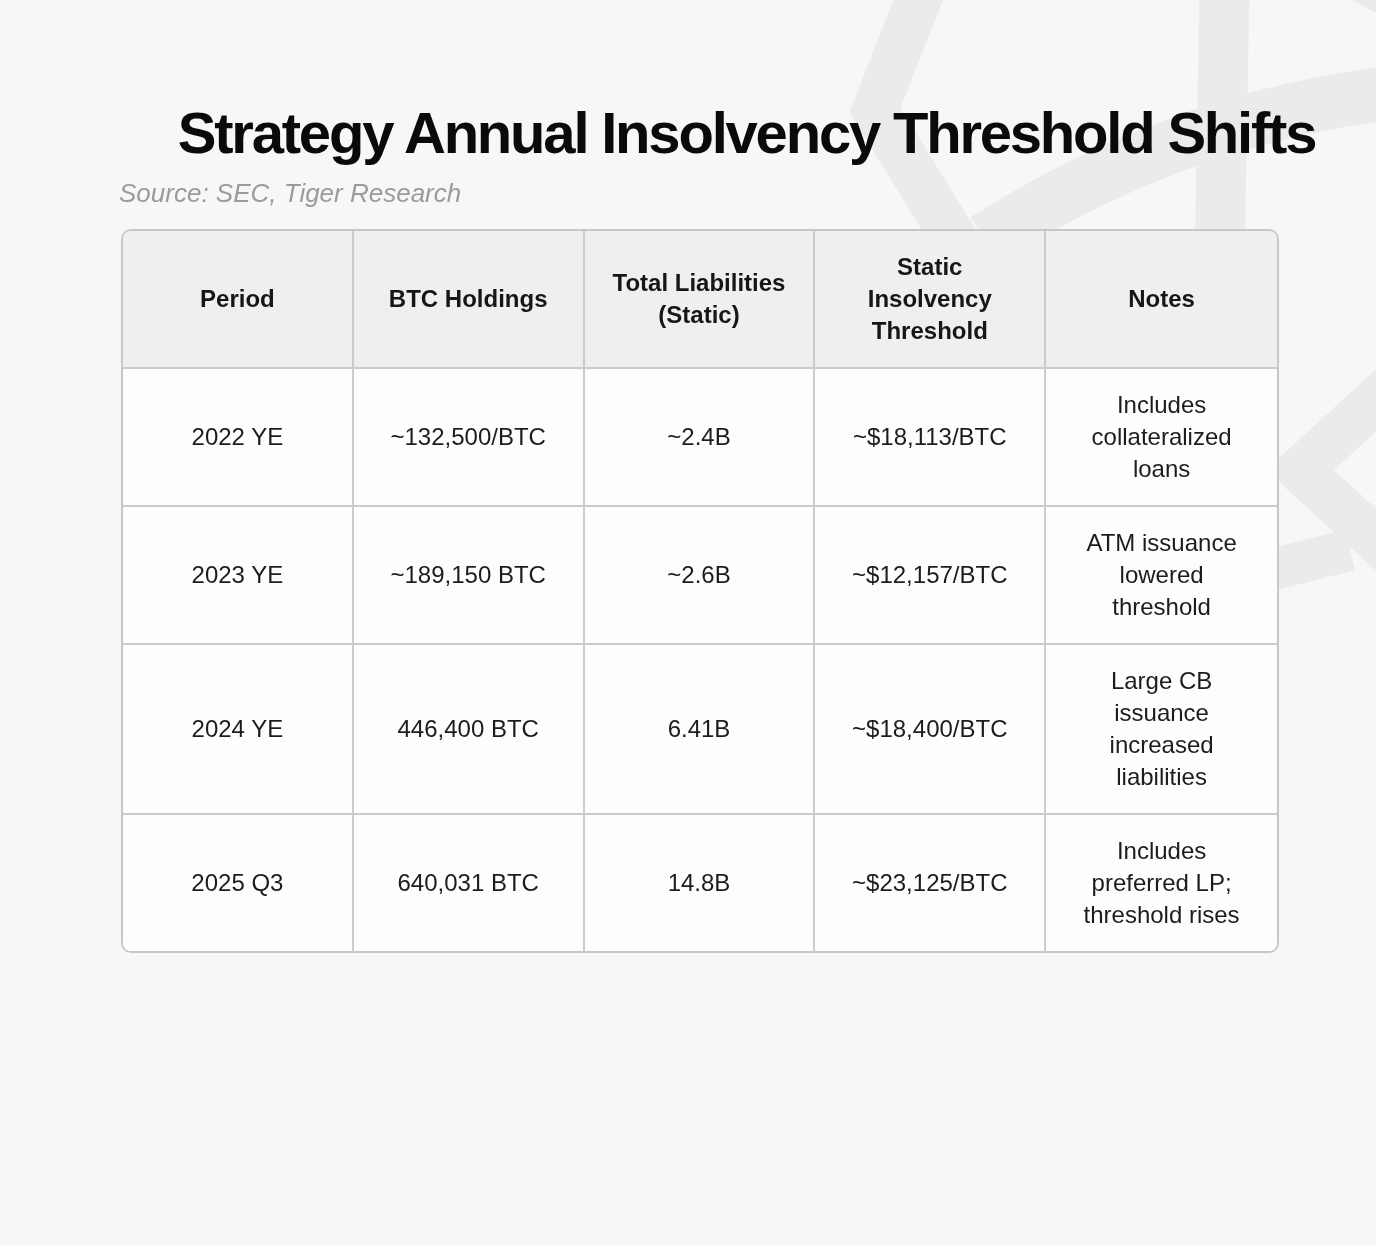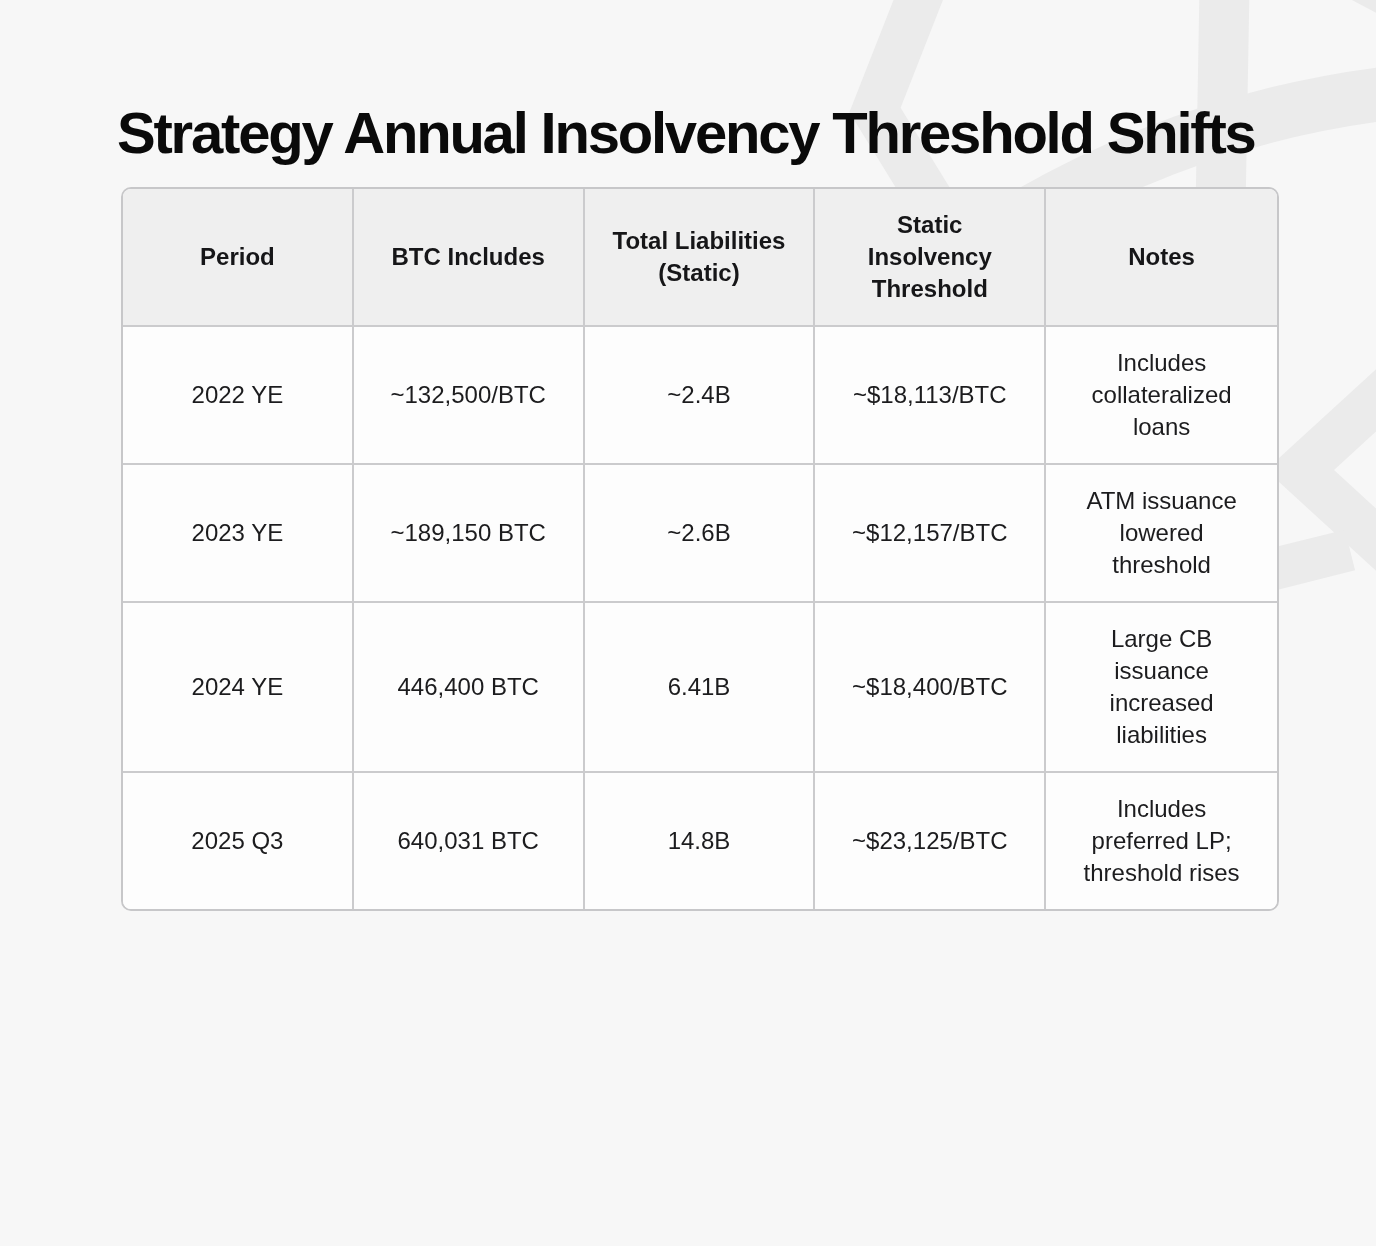--- a/index.html
+++ b/index.html
@@ -29,20 +29,21 @@
     z-index: 1;
   }
   h1.title {
     margin: 0;
     padding: 100px 0 0 117px;
     font-size: 58px;
     line-height: 66px;
     font-weight: bold;
     letter-spacing: -2.2px;
     color: #0a0a0a;
+    text-align: center;
   }
   p.subtitle {
     margin: 0;
     padding: 12px 0 0 119px;
     font-style: italic;
     font-size: 26px;
     line-height: 30px;
     color: #9b9b9e;
   }
   .table-wrap {
@@ -108,27 +109,28 @@
     <path d="M 600 410 L 480 520 L 600 630"></path>
 
     <path d="M 330 650 L 530 600" stroke-width="42"></path>
 
     <path d="M 520 20 L 615 70" stroke-width="42"></path>
   </g>
 </svg>
 
 <div class="content">
   <h1 class="title">Strategy Annual Insolvency Threshold Shifts</h1>
+  <p class="subtitle">Source: SEC, Tiger Research</p>
 
   <div class="table-wrap">
     <table class="data-table">
       <thead>
         <tr>
           <th>Period</th>
-          <th>BTC Includes</th>
+          <th>BTC Holdings</th>
           <th>Total Liabilities (Static)</th>
           <th>Static Insolvency Threshold</th>
           <th>Notes</th>
         </tr>
       </thead>
       <tbody>
         <tr>
           <td>2022 YE</td>
           <td>~132,500/BTC</td>
           <td>~2.4B</td>

